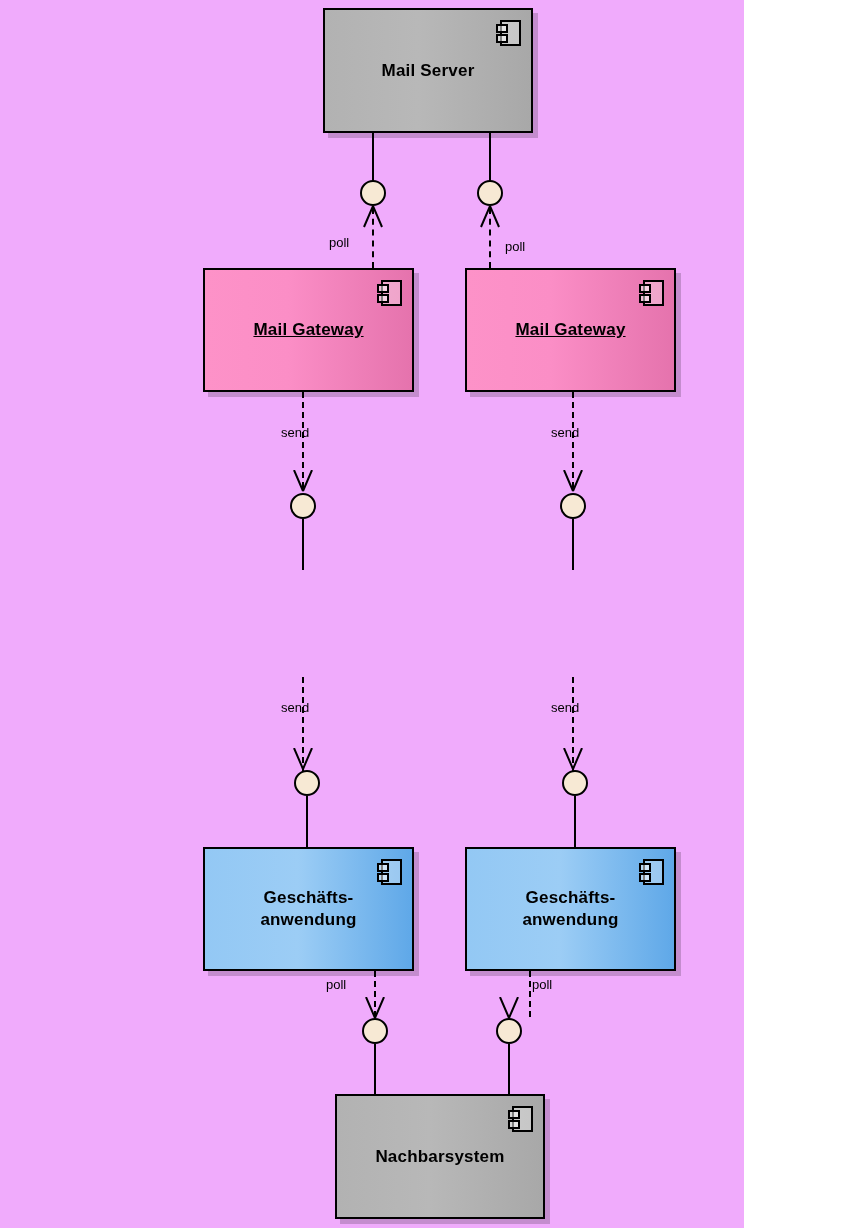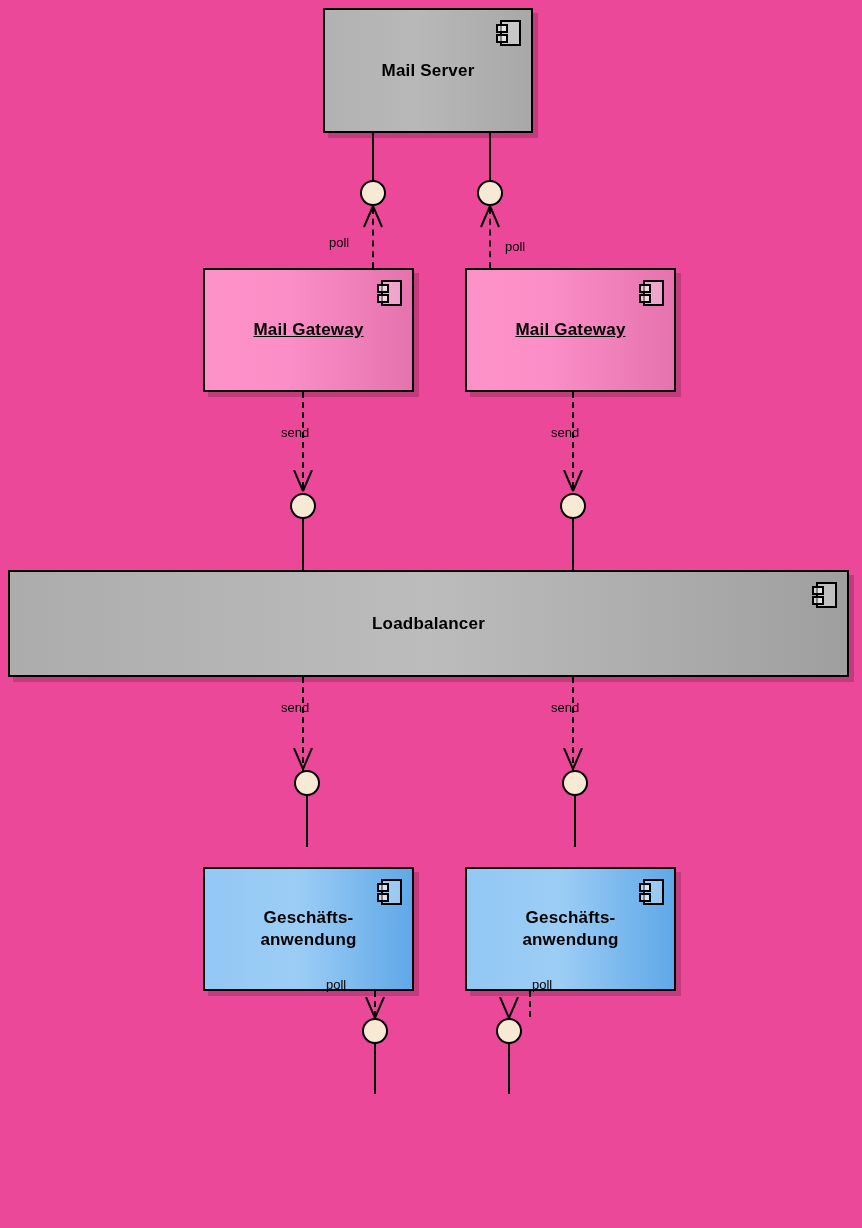--- a/index.html
+++ b/index.html
@@ -5,23 +5,23 @@
   html, body {
     margin: 0;
     padding: 0;
     background: #ffffff;
   }
   body {
     font-family: "Liberation Sans", sans-serif;
   }
   #canvas {
     position: relative;
-    width: 862px;
+    width: 744px;
     height: 1228px;
-    background: #ec4899;
+    background: #f0abfc;
     overflow: hidden;
   }
   
   .component {
     position: absolute;
     border: 2px solid #000000;
     box-sizing: border-box;
     box-shadow: 5px 5px 0 0 rgba(0,0,0,0.18);
     display: flex;
     align-items: center;
@@ -43,21 +43,20 @@
   }
   .comp-gray-v {
     background: linear-gradient(to right, #acacac 0%, #bcbcbc 50%, #9f9f9f 100%);
   }
   .comp-pink {
     background: linear-gradient(to right, #fd92c8 0%, #fb8ec6 40%, #e573ad 100%);
     text-decoration: underline;
   }
   .comp-blue {
     background: linear-gradient(to right, #93c8f4 0%, #9ccdf5 45%, #5fa8e8 100%);
-    margin-top: 20px;
   }
   
   .comp-icon {
     position: absolute;
     top: 9px;
     right: 9px;
     width: 26px;
     height: 28px;
   }
   
@@ -169,30 +168,20 @@
   <div class="dashed-line" style="left:572px; top:392px; height:96px;"></div>
   <span class="edge-label" style="left:551px; top:425px;">send</span>
   <div class="arrow-head" style="left:560px; top:470px;">
     <svg width="26" height="22" viewBox="0 0 26 22">
       <path d="M13 21 L4 0 M13 21 L22 0" stroke="#000" stroke-width="2" fill="none"></path>
     </svg>
   </div>
   <div class="ball" style="left:560px; top:493px;"></div>
   <div class="solid-line" style="left:572px; top:519px; height:51px;"></div>
 
-  <div class="component comp-gray-v" style="left:8px; top:570px; width:841px; height:107px;">
-    <span class="label">Loadbalancer</span>
-    <span class="comp-icon">
-      <svg width="26" height="28" viewBox="0 0 26 28">
-        <rect x="5" y="2" width="19" height="24" fill="rgba(255,255,255,0.35)" stroke="#000" stroke-width="2"></rect>
-        <rect x="1" y="6" width="10" height="7" fill="rgba(255,255,255,0.5)" stroke="#000" stroke-width="2"></rect>
-        <rect x="1" y="16" width="10" height="7" fill="rgba(255,255,255,0.5)" stroke="#000" stroke-width="2"></rect>
-      </svg>
-    </span>
-  </div>
 
   <div class="dashed-line" style="left:302px; top:677px; height:96px;"></div>
   <span class="edge-label" style="left:281px; top:700px;">send</span>
   <div class="arrow-head" style="left:290px; top:748px;">
     <svg width="26" height="22" viewBox="0 0 26 22">
       <path d="M13 21 L4 0 M13 21 L22 0" stroke="#000" stroke-width="2" fill="none"></path>
     </svg>
   </div>
   <div class="ball" style="left:294px; top:770px;"></div>
   <div class="solid-line" style="left:306px; top:796px; height:51px;"></div>
@@ -244,14 +233,24 @@
   <div class="dashed-line" style="left:529px; top:971px; height:46px;"></div>
   <span class="edge-label" style="left:532px; top:977px;">poll</span>
   <div class="arrow-head" style="left:496px; top:997px;">
     <svg width="26" height="22" viewBox="0 0 26 22">
       <path d="M13 21 L4 0 M13 21 L22 0" stroke="#000" stroke-width="2" fill="none"></path>
     </svg>
   </div>
   <div class="ball" style="left:496px; top:1018px;"></div>
   <div class="solid-line" style="left:508px; top:1044px; height:50px;"></div>
 
+  <div class="component comp-gray" style="left:335px; top:1094px; width:210px; height:125px;">
+    <span class="label">Nachbarsystem</span>
+    <span class="comp-icon">
+      <svg width="26" height="28" viewBox="0 0 26 28">
+        <rect x="5" y="2" width="19" height="24" fill="rgba(255,255,255,0.35)" stroke="#000" stroke-width="2"></rect>
+        <rect x="1" y="6" width="10" height="7" fill="rgba(255,255,255,0.5)" stroke="#000" stroke-width="2"></rect>
+        <rect x="1" y="16" width="10" height="7" fill="rgba(255,255,255,0.5)" stroke="#000" stroke-width="2"></rect>
+      </svg>
+    </span>
+  </div>
 
 </div>
 
 </body></html>

